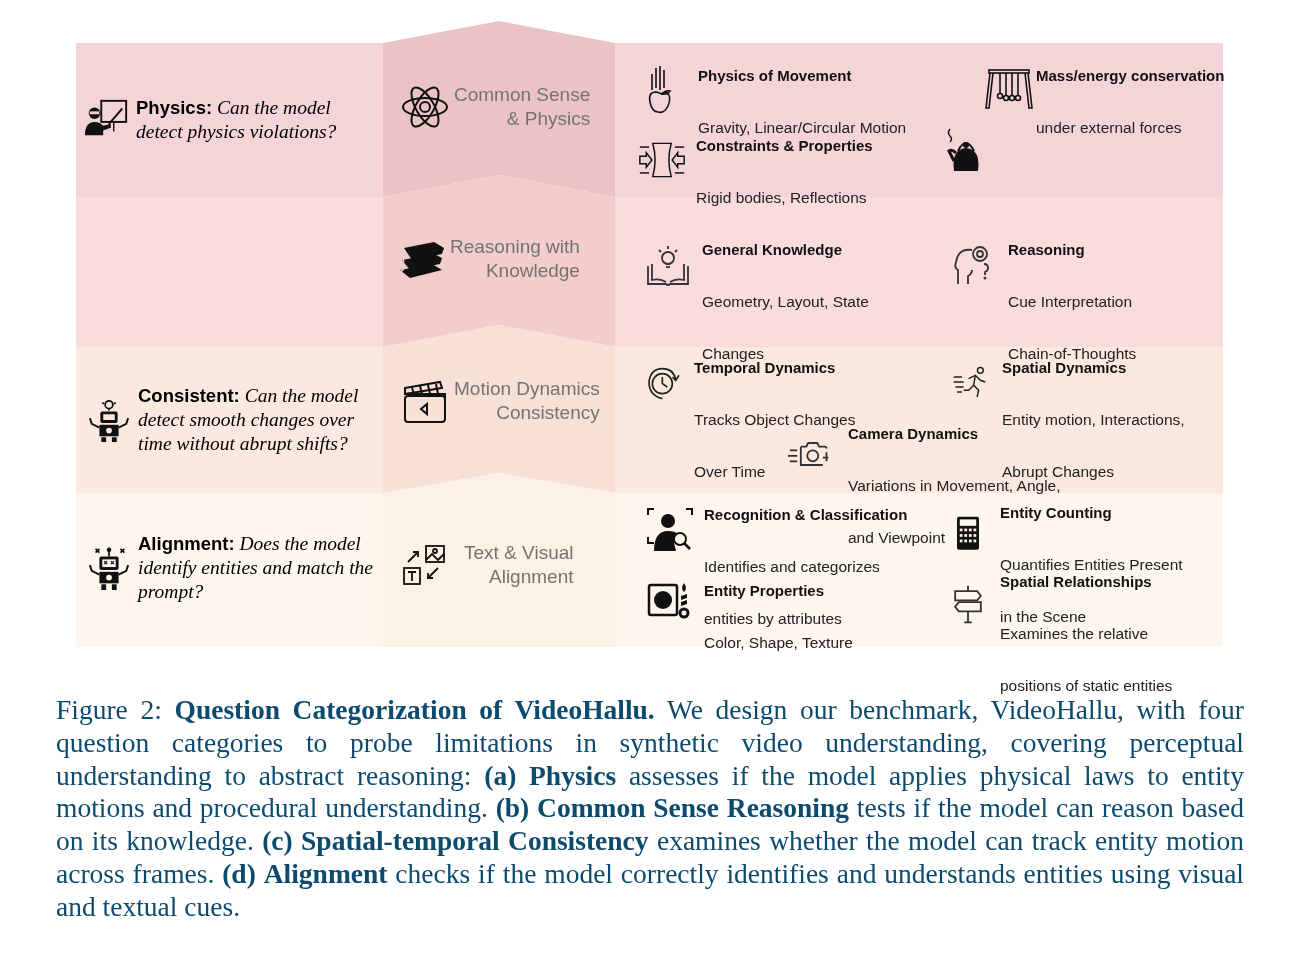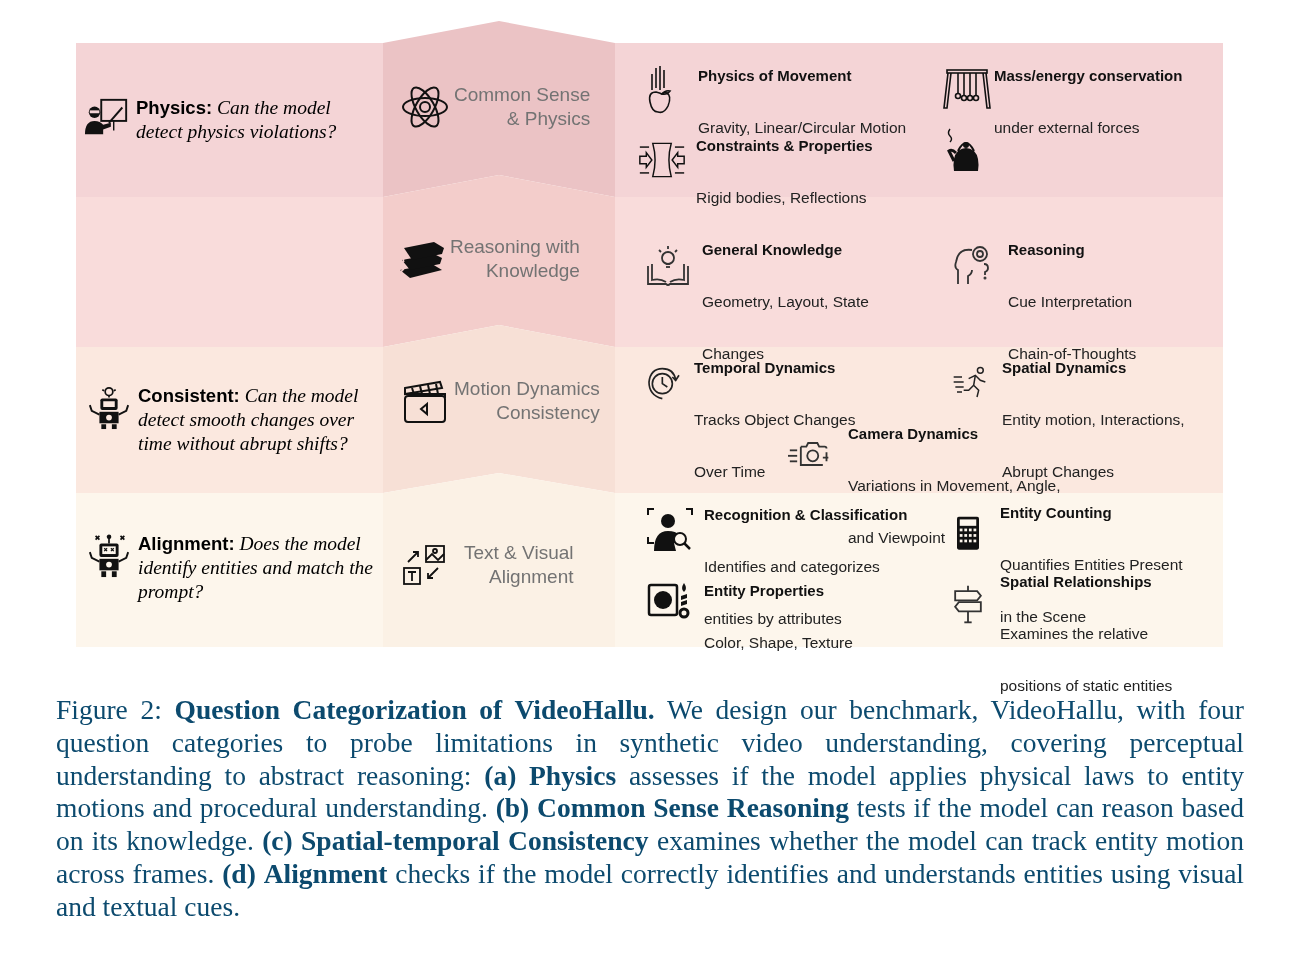--- a/index.html
+++ b/index.html
@@ -1,21 +1,21 @@
 <!DOCTYPE html>
 <html><head>
 <meta charset="utf-8">
 <style>
   html, body { margin: 0; padding: 0; background: #ffffff; }
   body { width: 1299px; height: 956px; position: relative; overflow: hidden; }
   #figure { position: absolute; left: 0; top: 0; width: 1299px; height: 660px; }
   #bg-svg { position: absolute; left: 0; top: 0; }
 
   
-  .q-block { position: absolute; display: flex; align-items: flex-start; }
+  .q-block { position: absolute; display: flex; align-items: center; }
   .q-icon { width: 46px; height: 46px; flex: 0 0 46px; margin-right: 6px; }
   .q-text { font-size: 19.5px; line-height: 24px; }
   .q-title { font-family: "Liberation Sans", "DejaVu Sans", sans-serif; font-weight: bold; font-size: 18.5px; }
   .q-desc { font-family: "Liberation Serif", "DejaVu Serif", serif; font-style: italic; }
 
   
   .cat-block { position: absolute; display: flex; align-items: center; }
   .cat-icon { width: 50px; height: 50px; flex: 0 0 50px; margin-right: 4px; }
   .cat-label { font-family: "Liberation Sans", "DejaVu Sans", sans-serif; font-size: 19px; line-height: 24px; text-align: right; color: #737373; }
 
@@ -93,21 +93,21 @@
         <path d="M10 36 Q8 26 16 26 Q20 27 22 28 Q24 26 27 27 Q32 30 28 40 Q24 48 18 46 Q12 46 10 36 Z"></path>
         <path d="M22 28 Q25 24 30 25 Q27 29 22 28 Z"></path>
       </g>
     </svg>
     <div>
       <div class="sub-title">Physics of Movement</div>
       <div class="sub-desc">Gravity, Linear/Circular Motion</div>
     </div>
   </div>
 
-  <div class="sub" style="left:942px; top:66px;">
+  <div class="sub" style="left:984px; top:66px;">
     <svg class="sub-icon ic" viewBox="0 0 48 48" style="margin-right:4px">
       <g stroke="#111" stroke-width="1.6" fill="none">
         <rect x="5" y="4" width="40" height="3"></rect>
         <path d="M6 7 L2 42 L5 42 L9 7"></path>
           <path d="M44 7 L48 42 L45 42 L41 7"></path>
         <line x1="16" y1="7" x2="16" y2="28"></line>
           <line x1="22" y1="7" x2="22" y2="30"></line>
         <line x1="28" y1="7" x2="28" y2="30"></line>
           <line x1="34" y1="7" x2="34" y2="30"></line>
         <circle cx="16" cy="30" r="2.5"></circle>

